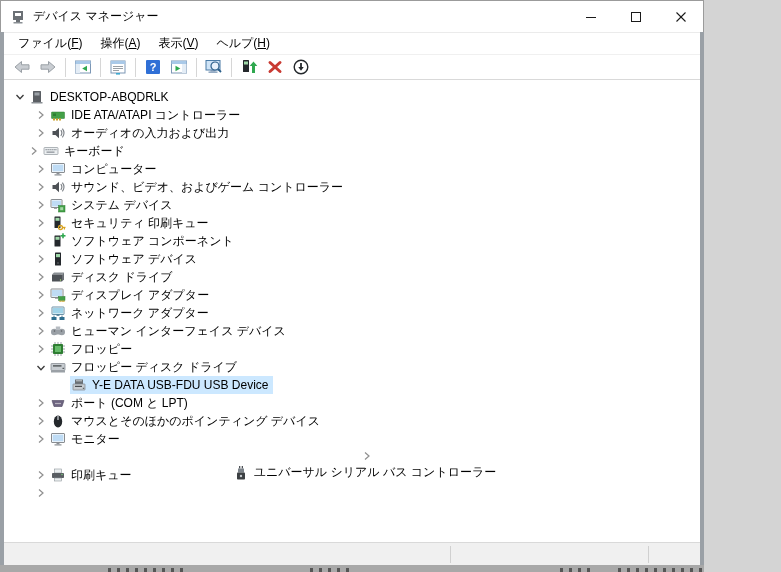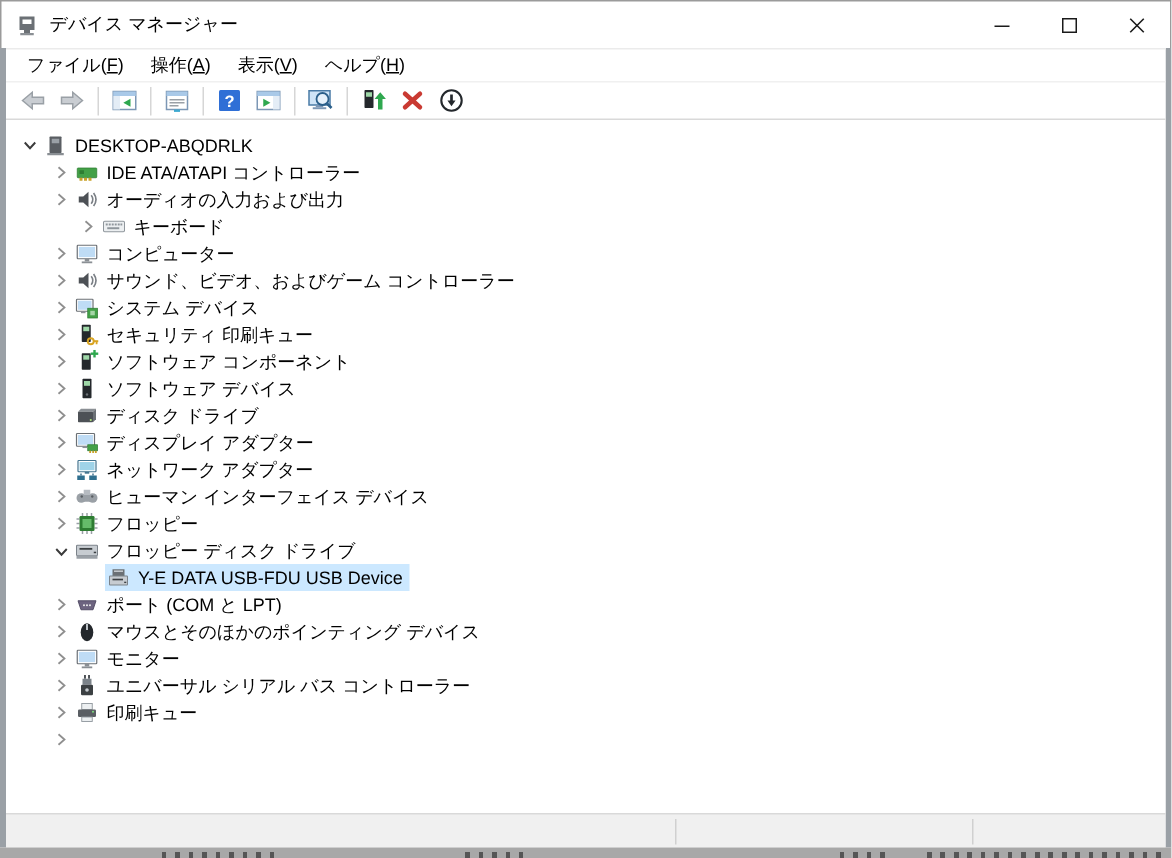--- a/index.html
+++ b/index.html
@@ -1,19 +1,19 @@
 <!DOCTYPE html>
 <html><head>
 <meta charset="utf-8">
 <style>
   * { box-sizing: border-box; margin: 0; padding: 0; }
   html,body { background:#d4d4d4; }
   body { font-family: "Liberation Sans", "DejaVu Sans", sans-serif; }
   .window {
-    position: relative; width: 781px; height: 572px;
+    position: relative; width: 704px; height: 572px;
     display: flex; flex-direction: column;
     background: #fff; overflow: hidden;
   }
   
   .titlebar {
     height: 32px; flex: 0 0 32px; background: #ffffff;
     border: 1px solid #9b9b9b; border-bottom: none;
     display: flex; align-items: center; padding-left: 9px;
     font-size: 12px; color: #000;
   }
@@ -268,21 +268,21 @@
             <span class="tree-ico">
               <svg width="16" height="16" viewBox="0 0 16 16">
                 <polygon points="2.5,6 5.5,6 9,2.8 9,13.2 5.5,10 2.5,10" fill="#4d5156"></polygon>
                 <path d="M10.8,5.2 Q13,8 10.8,10.8" fill="none" stroke="#7a7f85" stroke-width="1.1"></path>
                 <path d="M12.4,3.6 Q15.6,8 12.4,12.4" fill="none" stroke="#7a7f85" stroke-width="1.1"></path>
               </svg>
             </span>
             <span class="tree-label">オーディオの入力および出力</span>
           </span>
         </div>
-        <div class="tree-row" style="padding-left: 47px;">
+        <div class="tree-row" style="padding-left: 22px;">
           <span class="chev">
             <svg width="10" height="10" viewBox="0 0 10 10">
               <polyline points="3,1.5 7,5 3,8.5" fill="none" stroke="#8f8f8f" stroke-width="1.2"></polyline>
             </svg>
           </span>
           <span class="row-content">
             <span class="tree-ico">
               <svg width="16" height="16" viewBox="0 0 16 16">
                 <rect x="1" y="4.5" width="14" height="7" rx="0.8" fill="#eceff1" stroke="#8f969c" stroke-width=".7"></rect>
                 <g fill="#8f969c">
@@ -595,21 +595,21 @@
               <svg width="16" height="16" viewBox="0 0 16 16">
                 <rect x="1.5" y="2.5" width="13" height="9" rx="0.5" fill="#ffffff" stroke="#6b7075" stroke-width=".8"></rect>
                 <rect x="2.6" y="3.6" width="10.8" height="6.8" fill="#bfdcf5"></rect>
                 <rect x="6.5" y="11.5" width="3" height="1.8" fill="#8a8f94"></rect>
                 <rect x="4.5" y="13.3" width="7" height="1.2" fill="#8a8f94"></rect>
               </svg>
             </span>
             <span class="tree-label">モニター</span>
           </span>
         </div>
-        <div class="tree-row" style="padding-left: 29px;">
+        <div class="tree-row" style="padding-left: 29px; flex-direction: column;">
           <span class="chev">
             <svg width="10" height="10" viewBox="0 0 10 10">
               <polyline points="3,1.5 7,5 3,8.5" fill="none" stroke="#8f8f8f" stroke-width="1.2"></polyline>
             </svg>
           </span>
           <span class="row-content">
             <span class="tree-ico">
               <svg width="16" height="16" viewBox="0 0 16 16">
                 <rect x="6" y="1" width="1.3" height="2.5" fill="#4d5156"></rect>
                 <rect x="8.7" y="1" width="1.3" height="2.5" fill="#4d5156"></rect>

